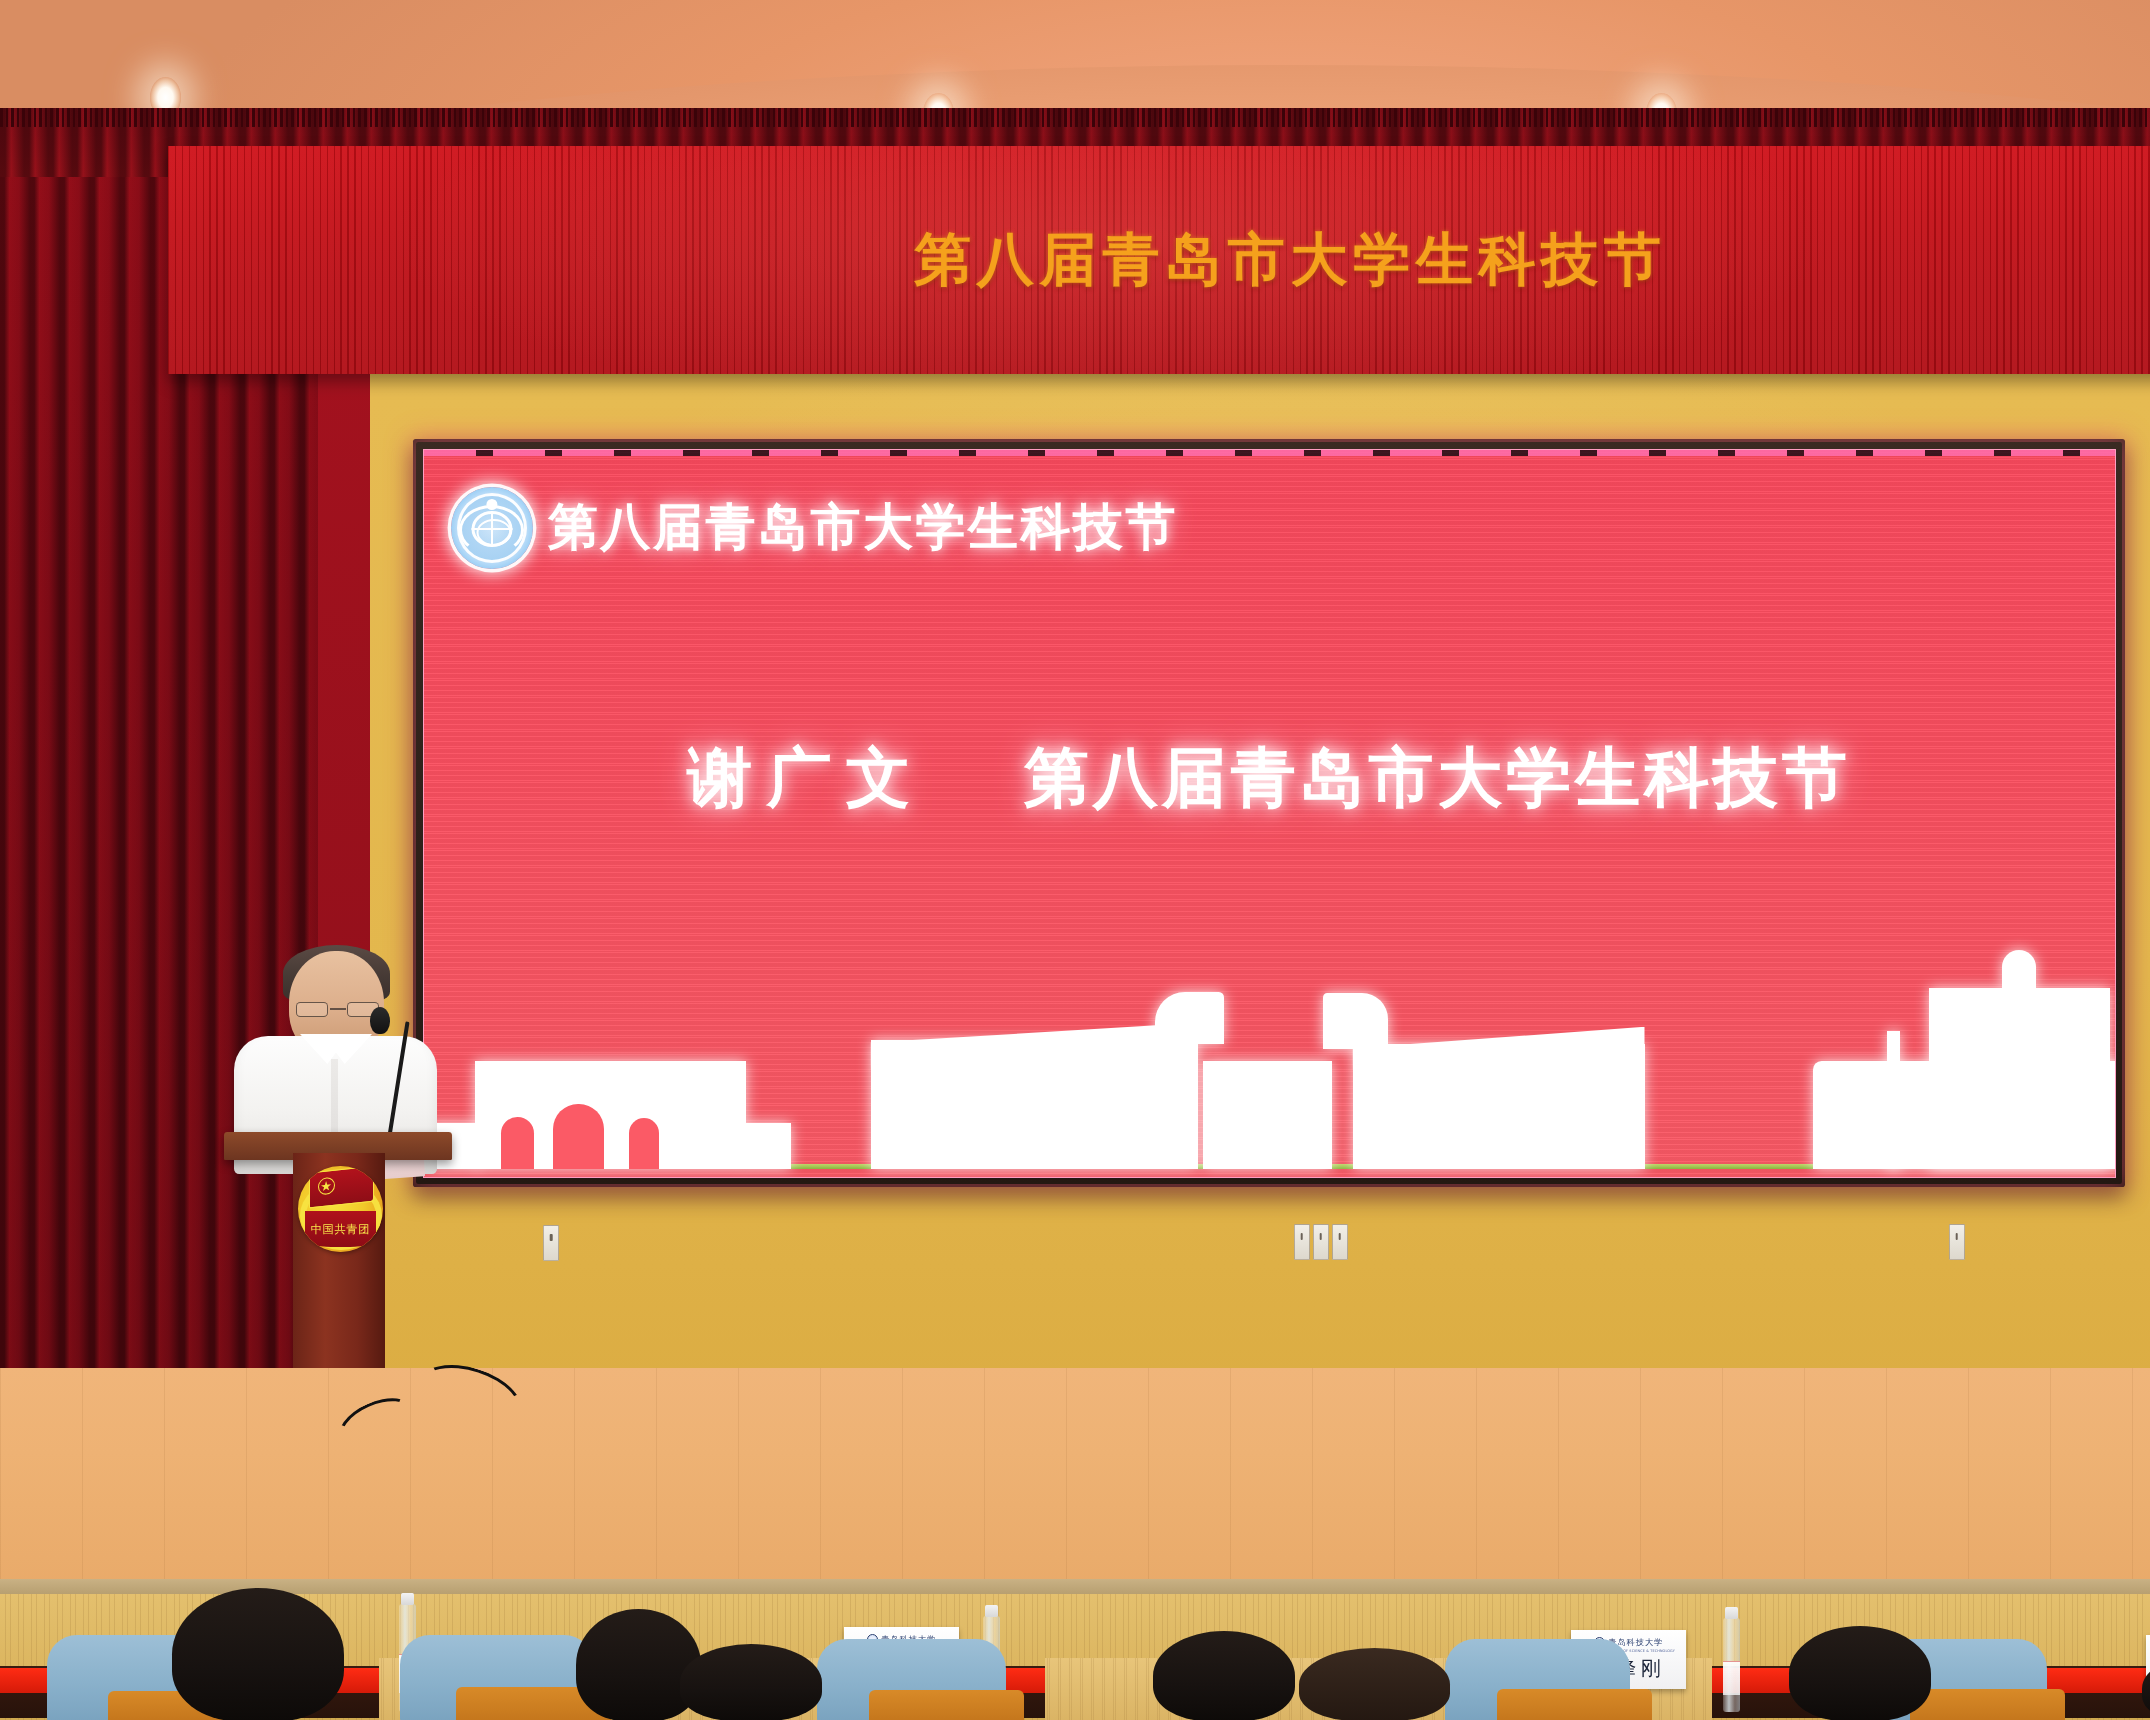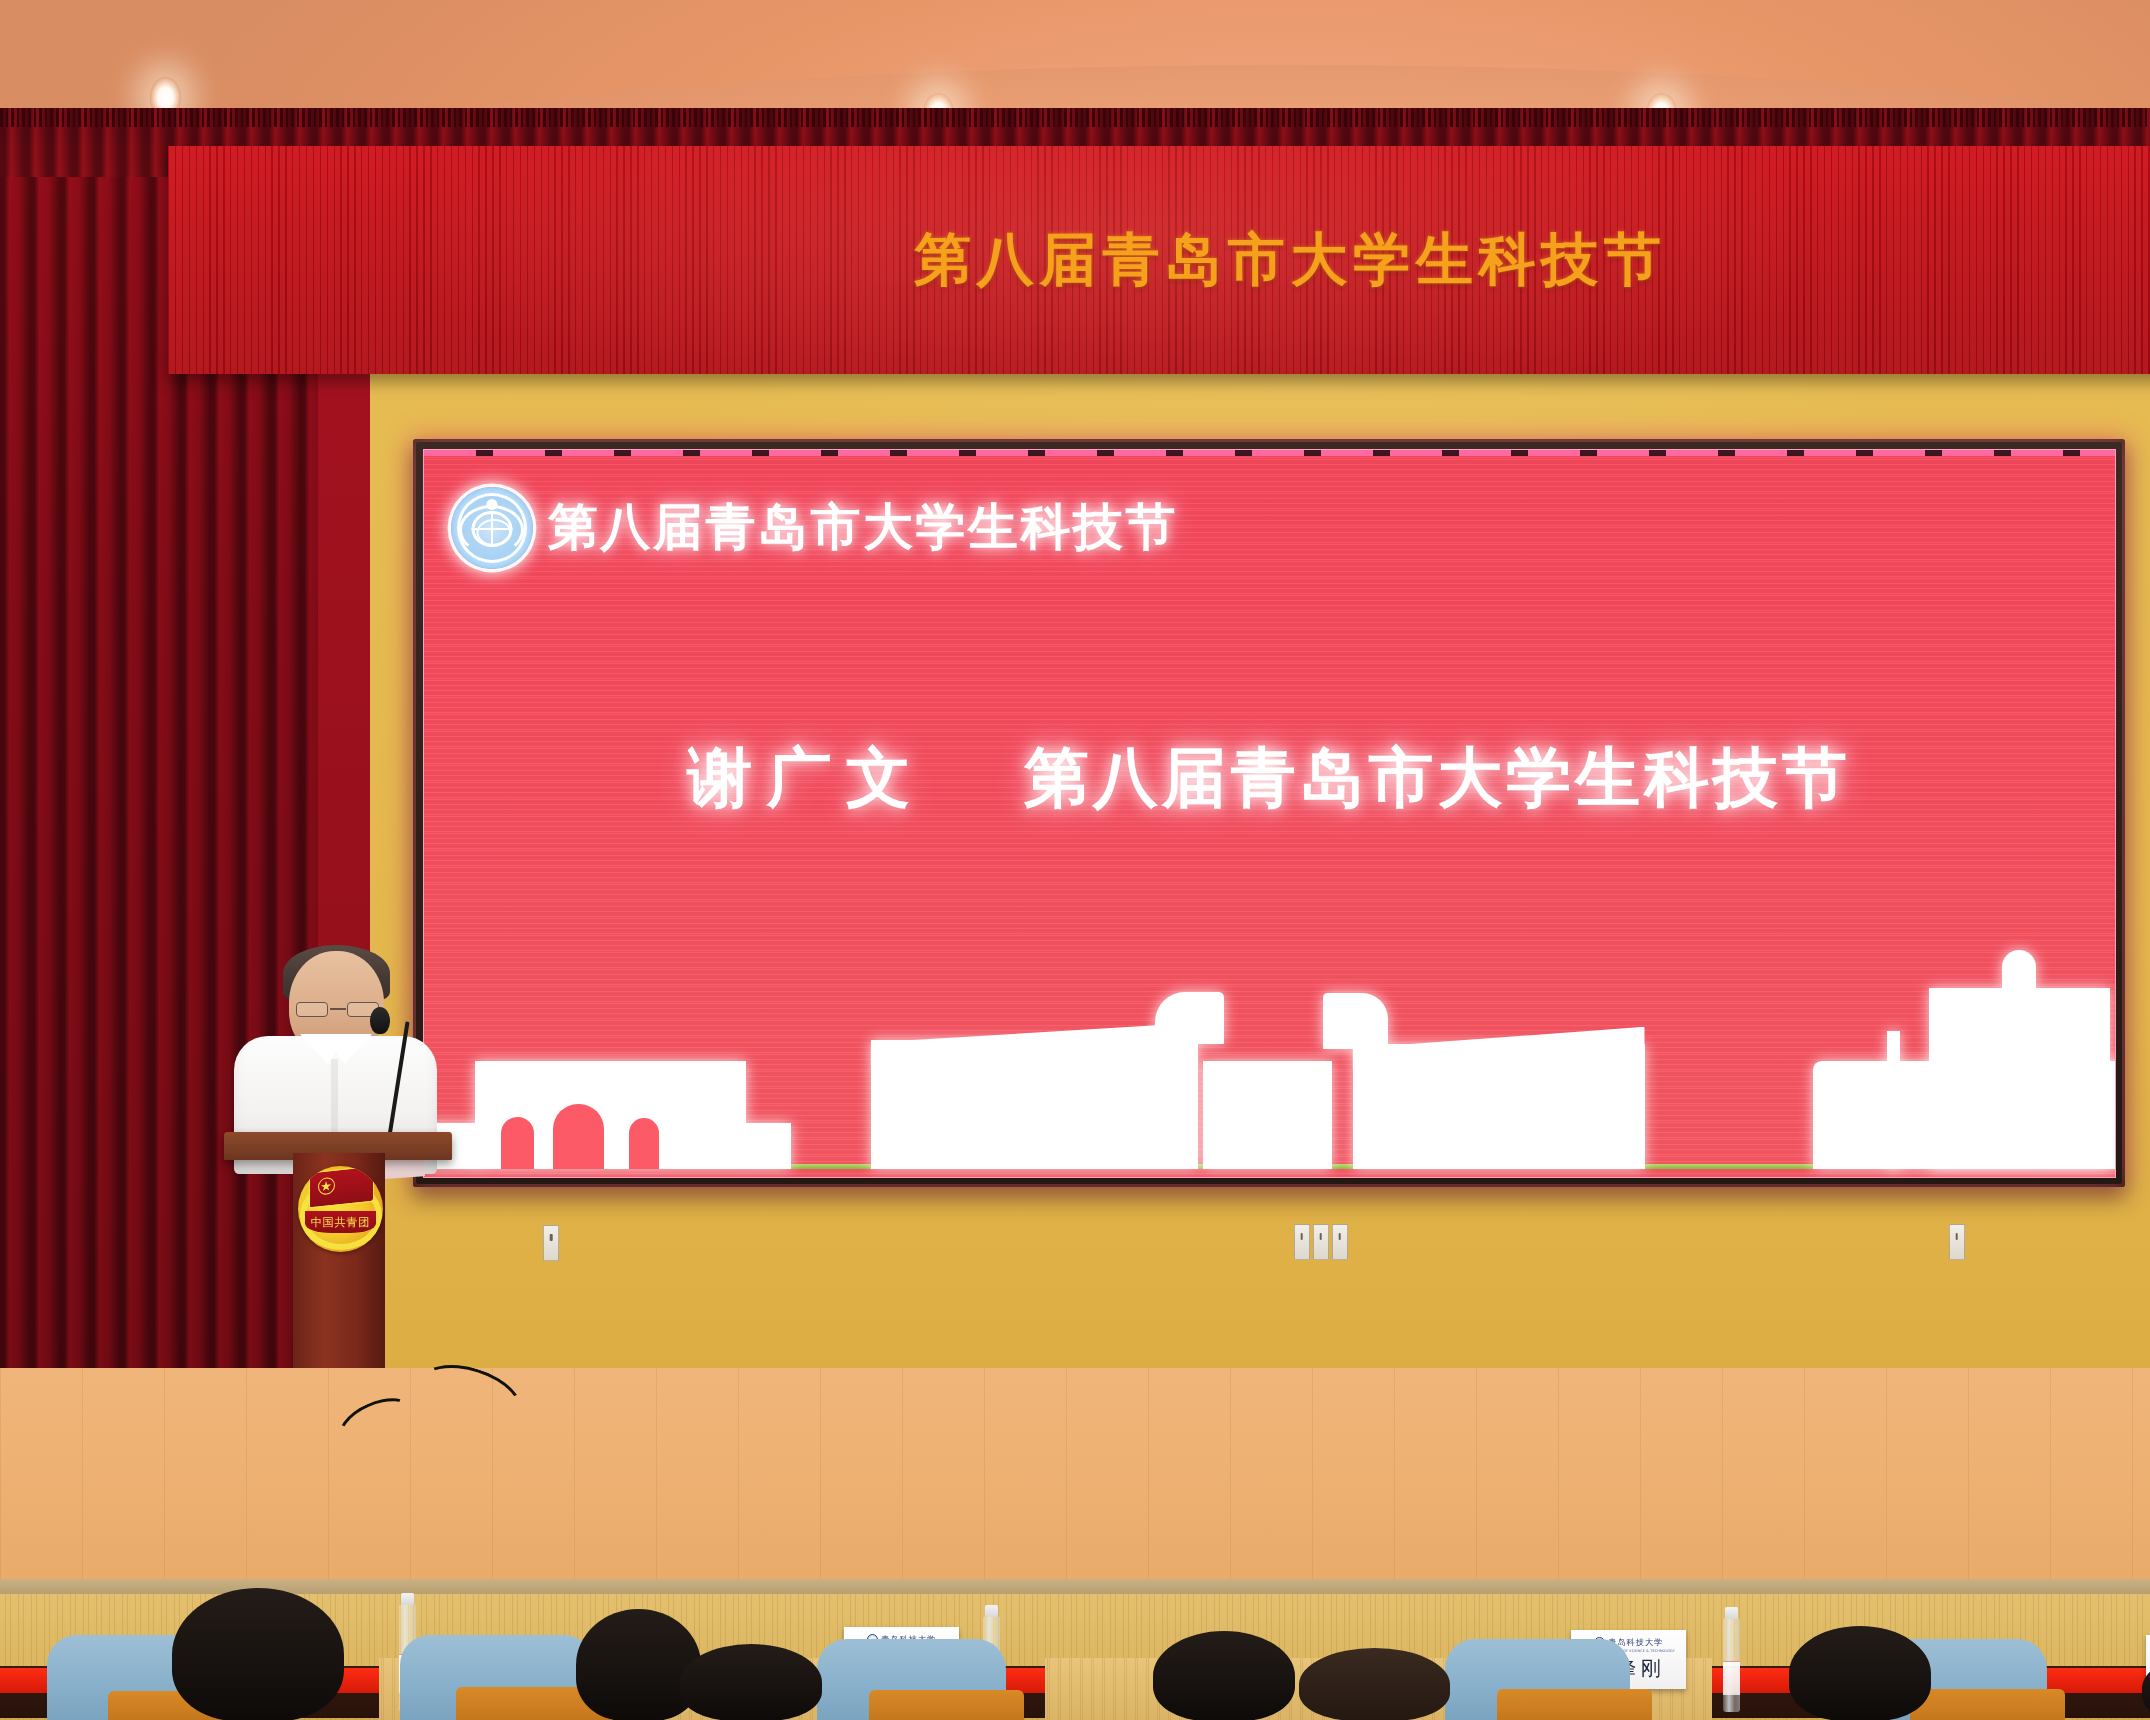--- a/index.html
+++ b/index.html
@@ -225,21 +225,21 @@
     border:1.3px solid #f7e342;border-radius:2.6px 6.9px 3.4px 1.7px;
     transform:skewY(-6deg);
   }
   .badge-star{
     position:absolute;left:7.7px;top:6px;width:17px;height:17px;border-radius:50%;
     border:1.3px solid #f7e342;
     display:flex;align-items:center;justify-content:center;
     color:#f7e342;font-size:13px;line-height:1;
   }
   .badge-banner{
-    position:absolute;left:6.9px;top:45px;width:71px;height:22px;
+    position:absolute;left:6.9px;top:45px;width:71px;height:36px;
     background:linear-gradient(180deg,#b0111b,#8c0c15);
     border-radius:0 0 26px 26px / 0 0 9.5px 9.5px;
     color:#f8e64a;font-size:11.2px;letter-spacing:.06em;
     display:flex;align-items:center;justify-content:center;
   }
   .badge-wreath{
     position:absolute;left:1.7px;top:14.6px;width:82px;height:69px;
     border:6px solid rgba(247,227,66,.95);border-radius:50%;
     border-top-color:transparent;
   }

